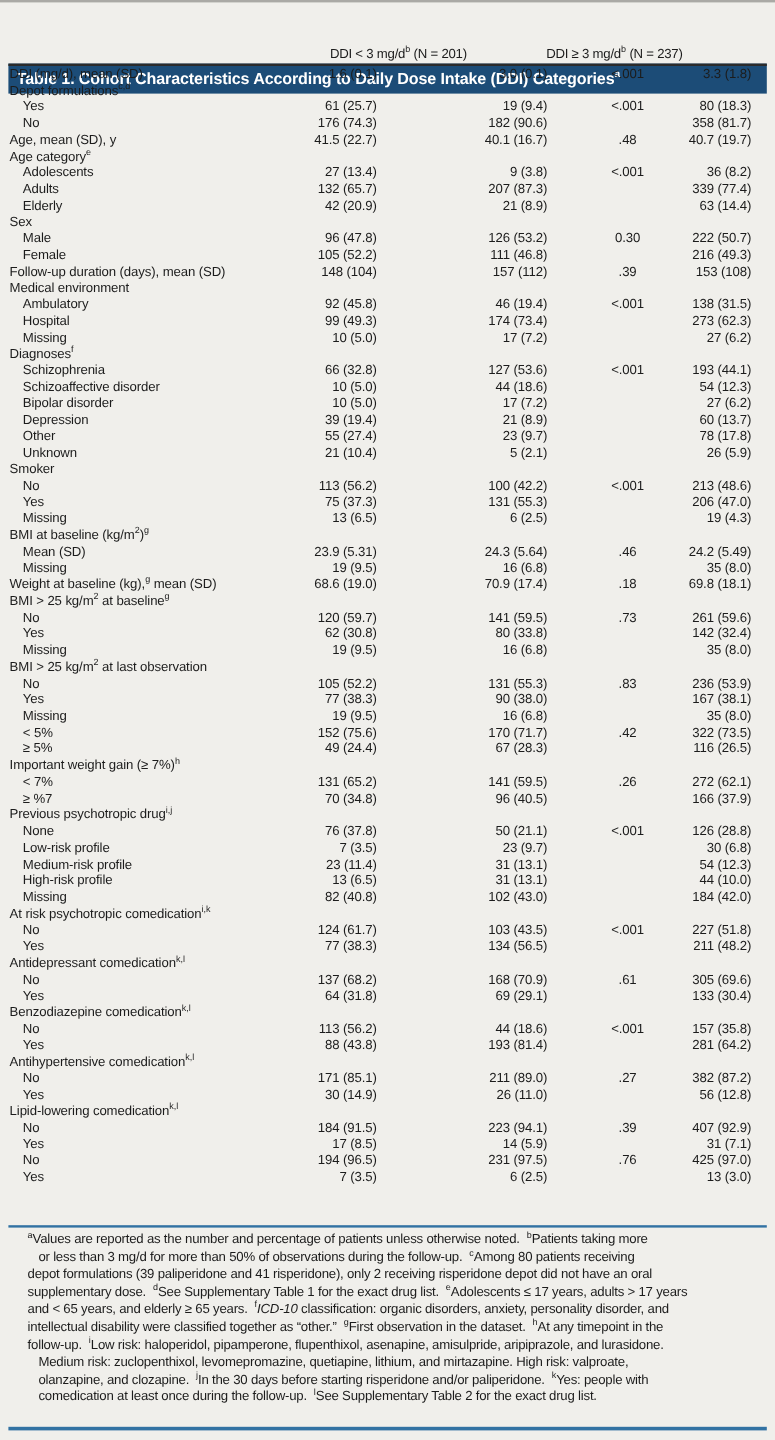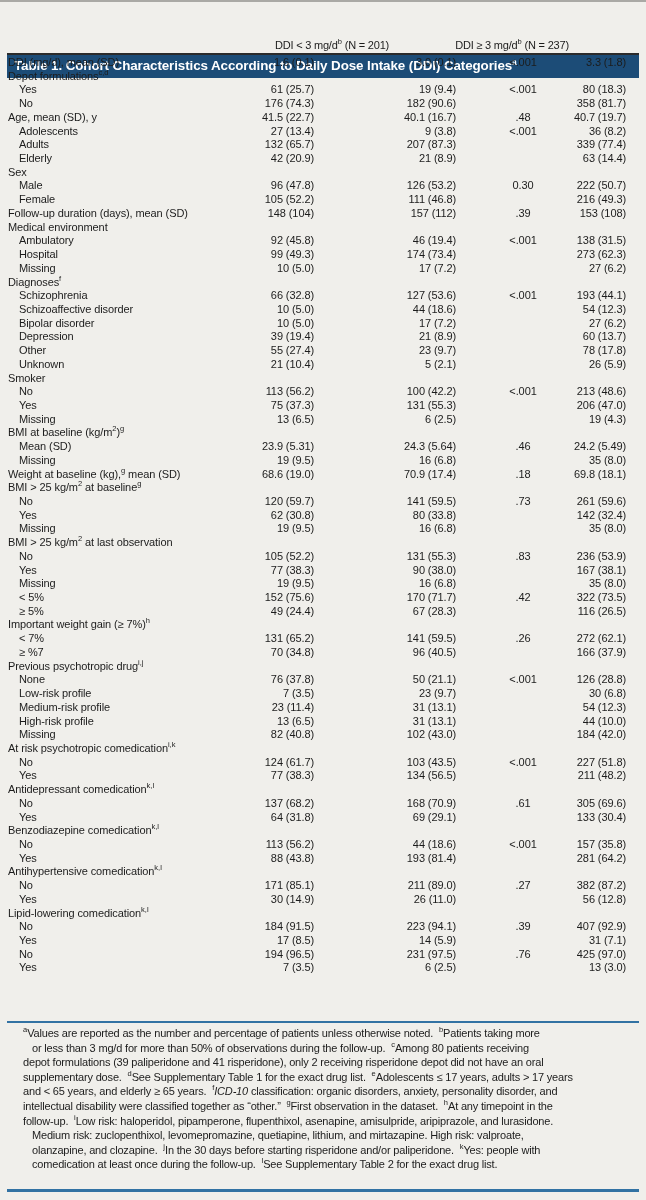--- a/index.html
+++ b/index.html
@@ -106,20 +106,27 @@
         <div class="c tv">358 (81.7)</div>
       </div>
       <div class="t-row">
         <div class="c lbl">Age, mean (SD), y</div>
         <div class="c v1">41.5 (22.7)</div>
         <div class="c v2">40.1 (16.7)</div>
         <div class="c pv">.48</div>
         <div class="c tv">40.7 (19.7)</div>
       </div>
       <div class="t-row">
+        <div class="c lbl">Age category<sup>e</sup></div>
+        <div class="c v1"></div>
+        <div class="c v2"></div>
+        <div class="c pv"></div>
+        <div class="c tv"></div>
+      </div>
+      <div class="t-row">
         <div class="c lbl ind">Adolescents</div>
         <div class="c v1">27 (13.4)</div>
         <div class="c v2">9 (3.8)</div>
         <div class="c pv sig">&lt;.001</div>
         <div class="c tv">36 (8.2)</div>
       </div>
       <div class="t-row">
         <div class="c lbl ind">Adults</div>
         <div class="c v1">132 (65.7)</div>
         <div class="c v2">207 (87.3)</div>

